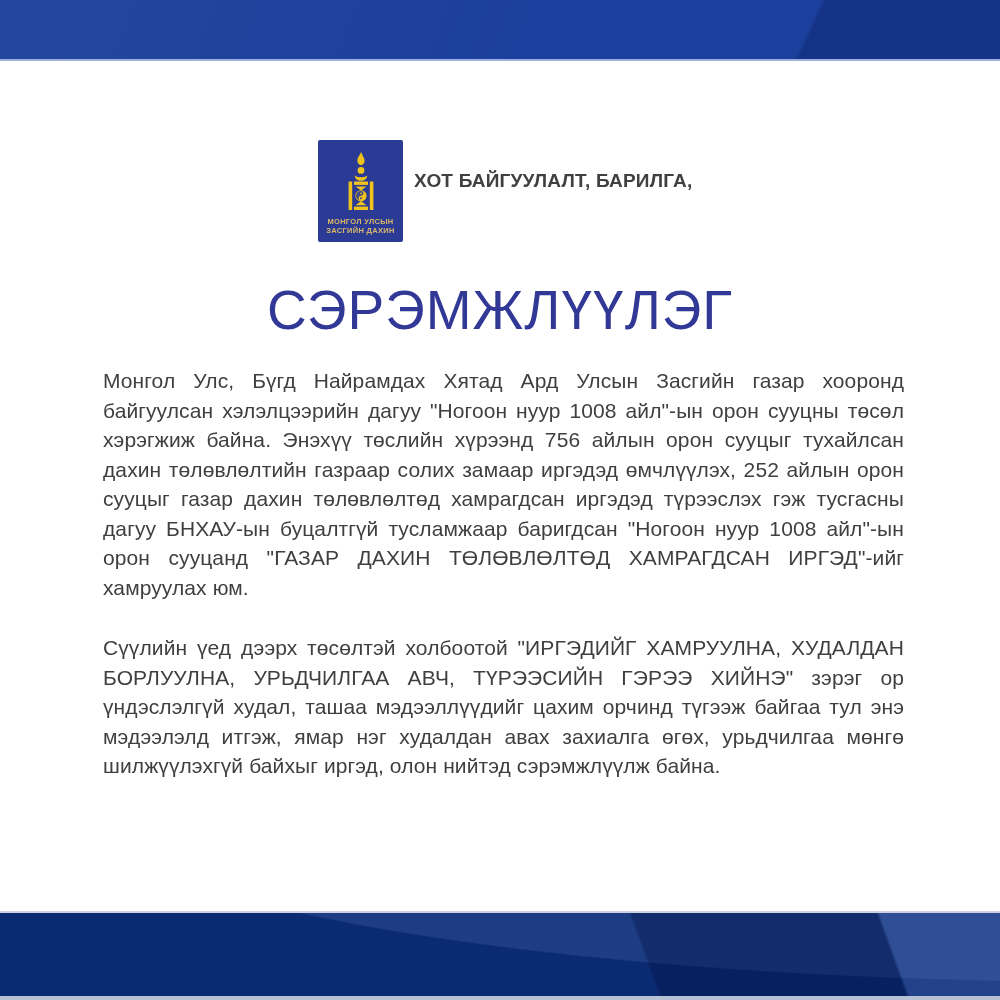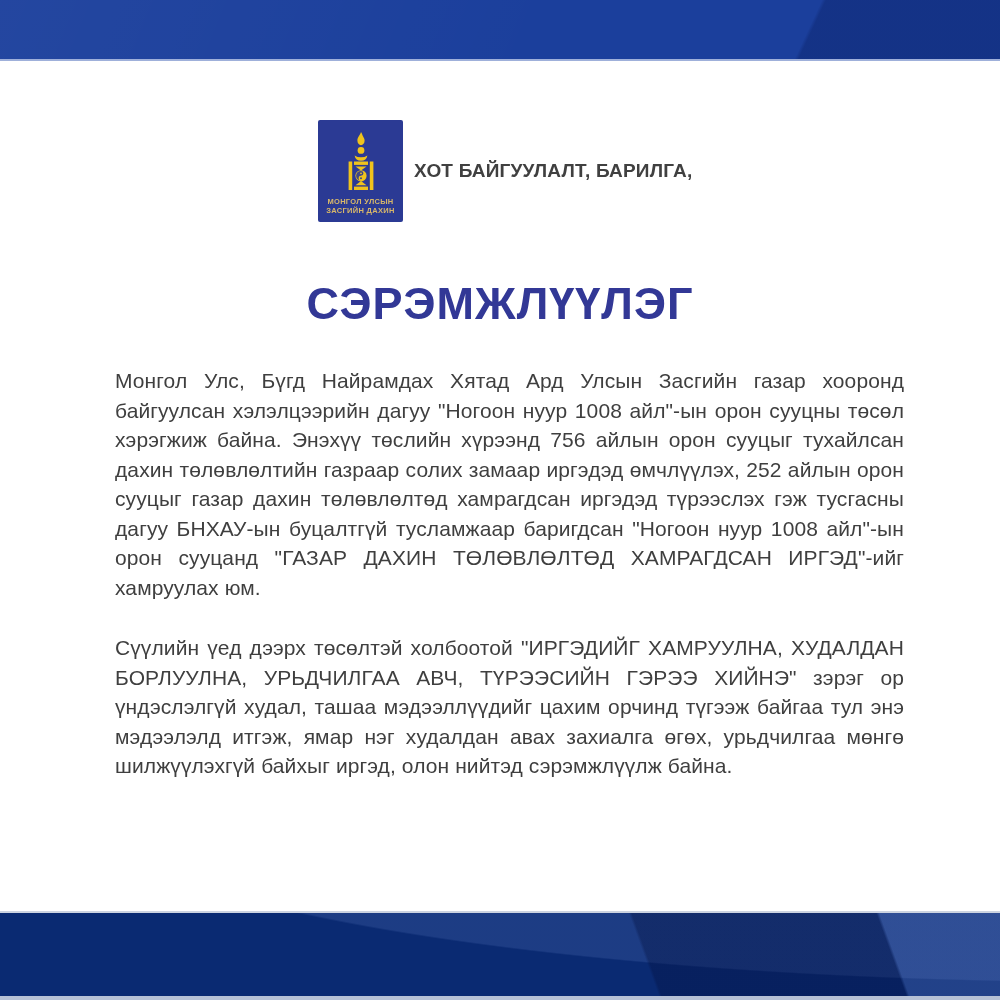--- a/index.html
+++ b/index.html
@@ -50,20 +50,21 @@
   }
   .logo {
     width: 85px; height: 102px;
     background: #2b3a94;
     border-radius: 2px;
     display: flex; flex-direction: column;
     align-items: center; justify-content: flex-end;
     box-sizing: border-box;
     padding-bottom: 7px;
     flex: 0 0 auto;
+    margin-top: 20px;
   }
   .logo svg { display: block; margin-bottom: 5px; }
   .logo-text {
     text-align: center;
     color: #d9b869;
     font-size: 7.5px;
     font-weight: bold;
     line-height: 9px;
     letter-spacing: 0.3px;
     white-space: nowrap;
@@ -76,31 +77,31 @@
     letter-spacing: 0.2px;
     white-space: nowrap;
   }
 
   
   .title {
     position: absolute; top: 278px; left: 0; right: 0;
     margin: 0;
     text-align: center;
     color: #323896;
-    font-size: 45px;
-    font-weight: 700;
+    font-size: 55px;
+    font-weight: 400;
     letter-spacing: 1px;
   }
 
   
   .content {
     position: absolute; top: 366px; left: 99px; right: 96px;
   }
   .content p {
-    margin: 0 0 31px 16px;
+    margin: 0 0 31px 4px;
     color: #3f3f3f;
     font-size: 21px;
     line-height: 29.5px;
     text-align: justify;
     text-align-last: left;
     letter-spacing: 0.1px;
   }
 </style>
 </head>
 <body>

